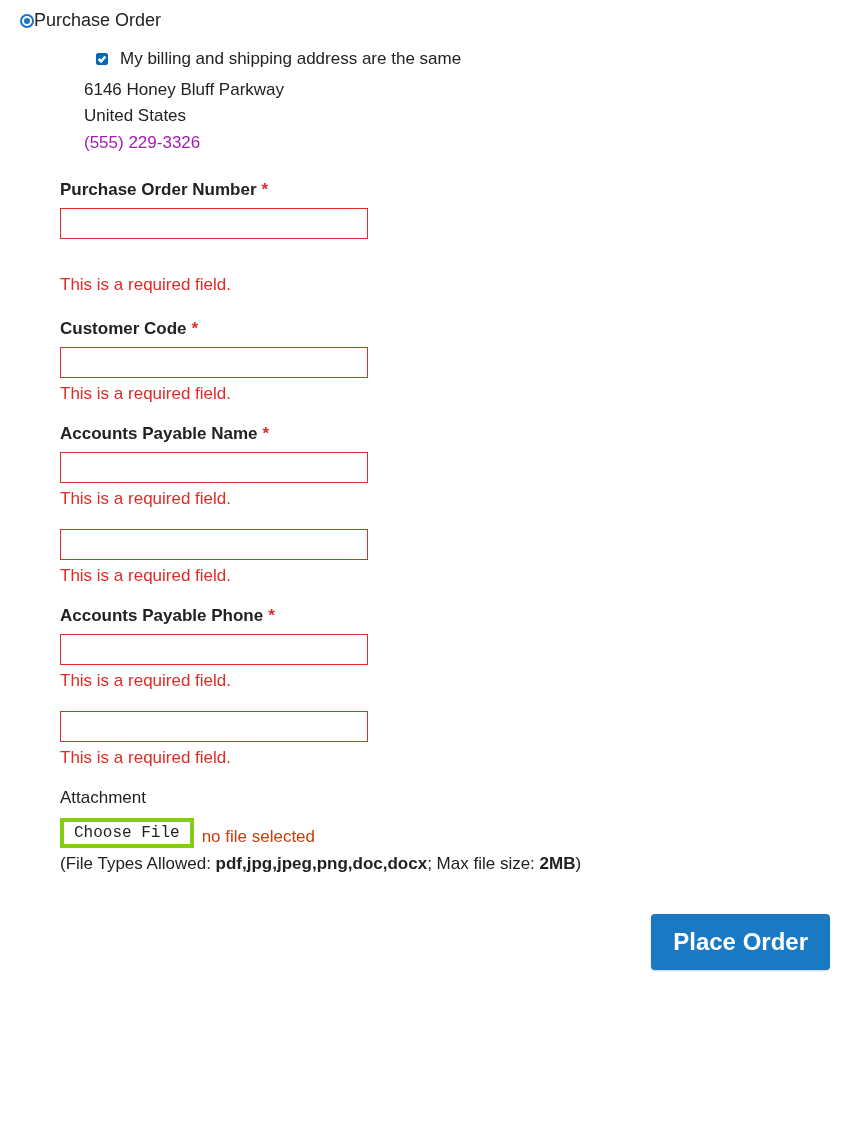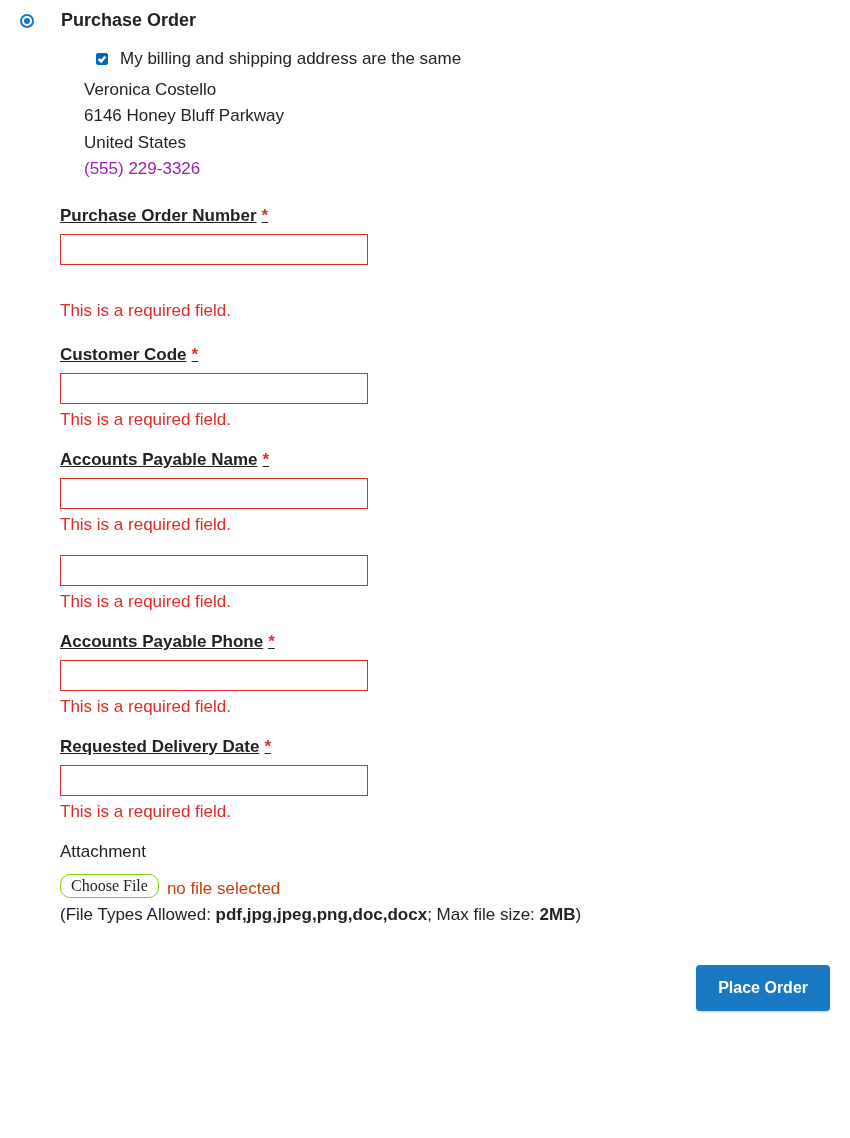--- a/index.html
+++ b/index.html
@@ -8,23 +8,22 @@
     padding: 10px 20px;
     font-family: -apple-system, BlinkMacSystemFont, "Segoe UI", Helvetica, Arial, sans-serif;
     font-size: 17px;
     color: #222;
     width: 850px;
     background: #fff;
   }
   .payment-method {
     display: flex;
     align-items: center;
-    gap: 27px;
+    gap: 0;
     margin-bottom: 18px;
-    font-weight: bold;
   }
   .radio-outer {
     width: 14px;
     height: 14px;
     border-radius: 50%;
     border: 2px solid #1973c8;
     display: flex;
     align-items: center;
     justify-content: center;
     flex-shrink: 0;
@@ -86,21 +85,20 @@
     margin-bottom: 20px;
   }
   .form-field.first {
     margin-bottom: 0;
   }
   .field-label {
     font-weight: 600;
     font-size: 17px;
     display: block;
     margin-bottom: 8px;
-    text-decoration: underline;
   }
   .req {
     color: #e02b27;
     margin-left: 5px;
     font-weight: 600;
   }
   .text-input {
     width: 308px;
     height: 31px;
     border: 1px solid #e02b27;
@@ -123,25 +121,25 @@
     display: block;
   }
   .file-row {
     display: flex;
     align-items: center;
     gap: 8px;
     margin-bottom: 6px;
   }
   .choose-file-btn {
     background: #fff;
-    border: 1px solid #84cc16;
-    border-radius: 10px;
+    border: 4px solid #84cc16;
+    border-radius: 0;
     padding: 2px 10px;
     font-size: 16px;
-    font-family: Liberation Serif, serif;
+    font-family: Liberation Mono, monospace;
     cursor: pointer;
     color: #222;
   }
   .file-status {
     font-size: 17px;
     color: #c2410c;
     margin-top: 7px;
   }
   .file-note {
     font-size: 17px;
@@ -152,21 +150,21 @@
     justify-content: flex-end;
     margin-top: 40px;
     padding-right: 0;
   }
   .place-order-btn {
     background: #1979c3;
     color: #fff;
     border: none;
     border-radius: 4px;
     padding: 14px 22px;
-    font-size: 16px;
+    font-size: 24px;
     font-weight: 600;
     cursor: pointer;
     font-family: inherit;
     box-shadow: 0 1px 2px rgba(0,0,0,0.2);
   }
 </style>
 </head>
 <body>
 
 <div class="payment-method">
@@ -181,21 +179,20 @@
   <div class="same-address-row">
     <div class="checkbox">
       <svg viewBox="0 0 12 12">
           <polyline points="2,6 5,9 10,3"></polyline>
         </svg>
     </div>
     <span>My billing and shipping address are the same</span>
   </div>
 
   <div class="address">
-    <div>Veronica Costello</div>
     <div>6146 Honey Bluff Parkway</div>
     <div>United States</div>
     <a class="phone-link">(555) 229-3326</a>
   </div>
 
   <div class="form-field first">
     <label class="field-label">
       <span>Purchase Order Number</span><span class="req">*</span>
     </label>
     <input type="text" class="text-input" value="" style="">
@@ -225,23 +222,20 @@
 
   <div class="form-field">
     <label class="field-label">
       <span>Accounts Payable Phone</span><span class="req">*</span>
     </label>
     <input type="text" class="text-input" value="" style="">
     <div class="error-msg">This is a required field.</div>
   </div>
 
   <div class="form-field">
-    <label class="field-label">
-      <span>Requested Delivery Date</span><span class="req">*</span>
-    </label>
     <input type="text" class="text-input" value="" style="">
     <div class="error-msg">This is a required field.</div>
   </div>
 
   <div class="form-field">
     <span class="attachment-label">Attachment</span>
     <div class="file-row">
       <button type="button" class="choose-file-btn">Choose File</button>
       <span class="file-status">no file selected</span>
     </div>

